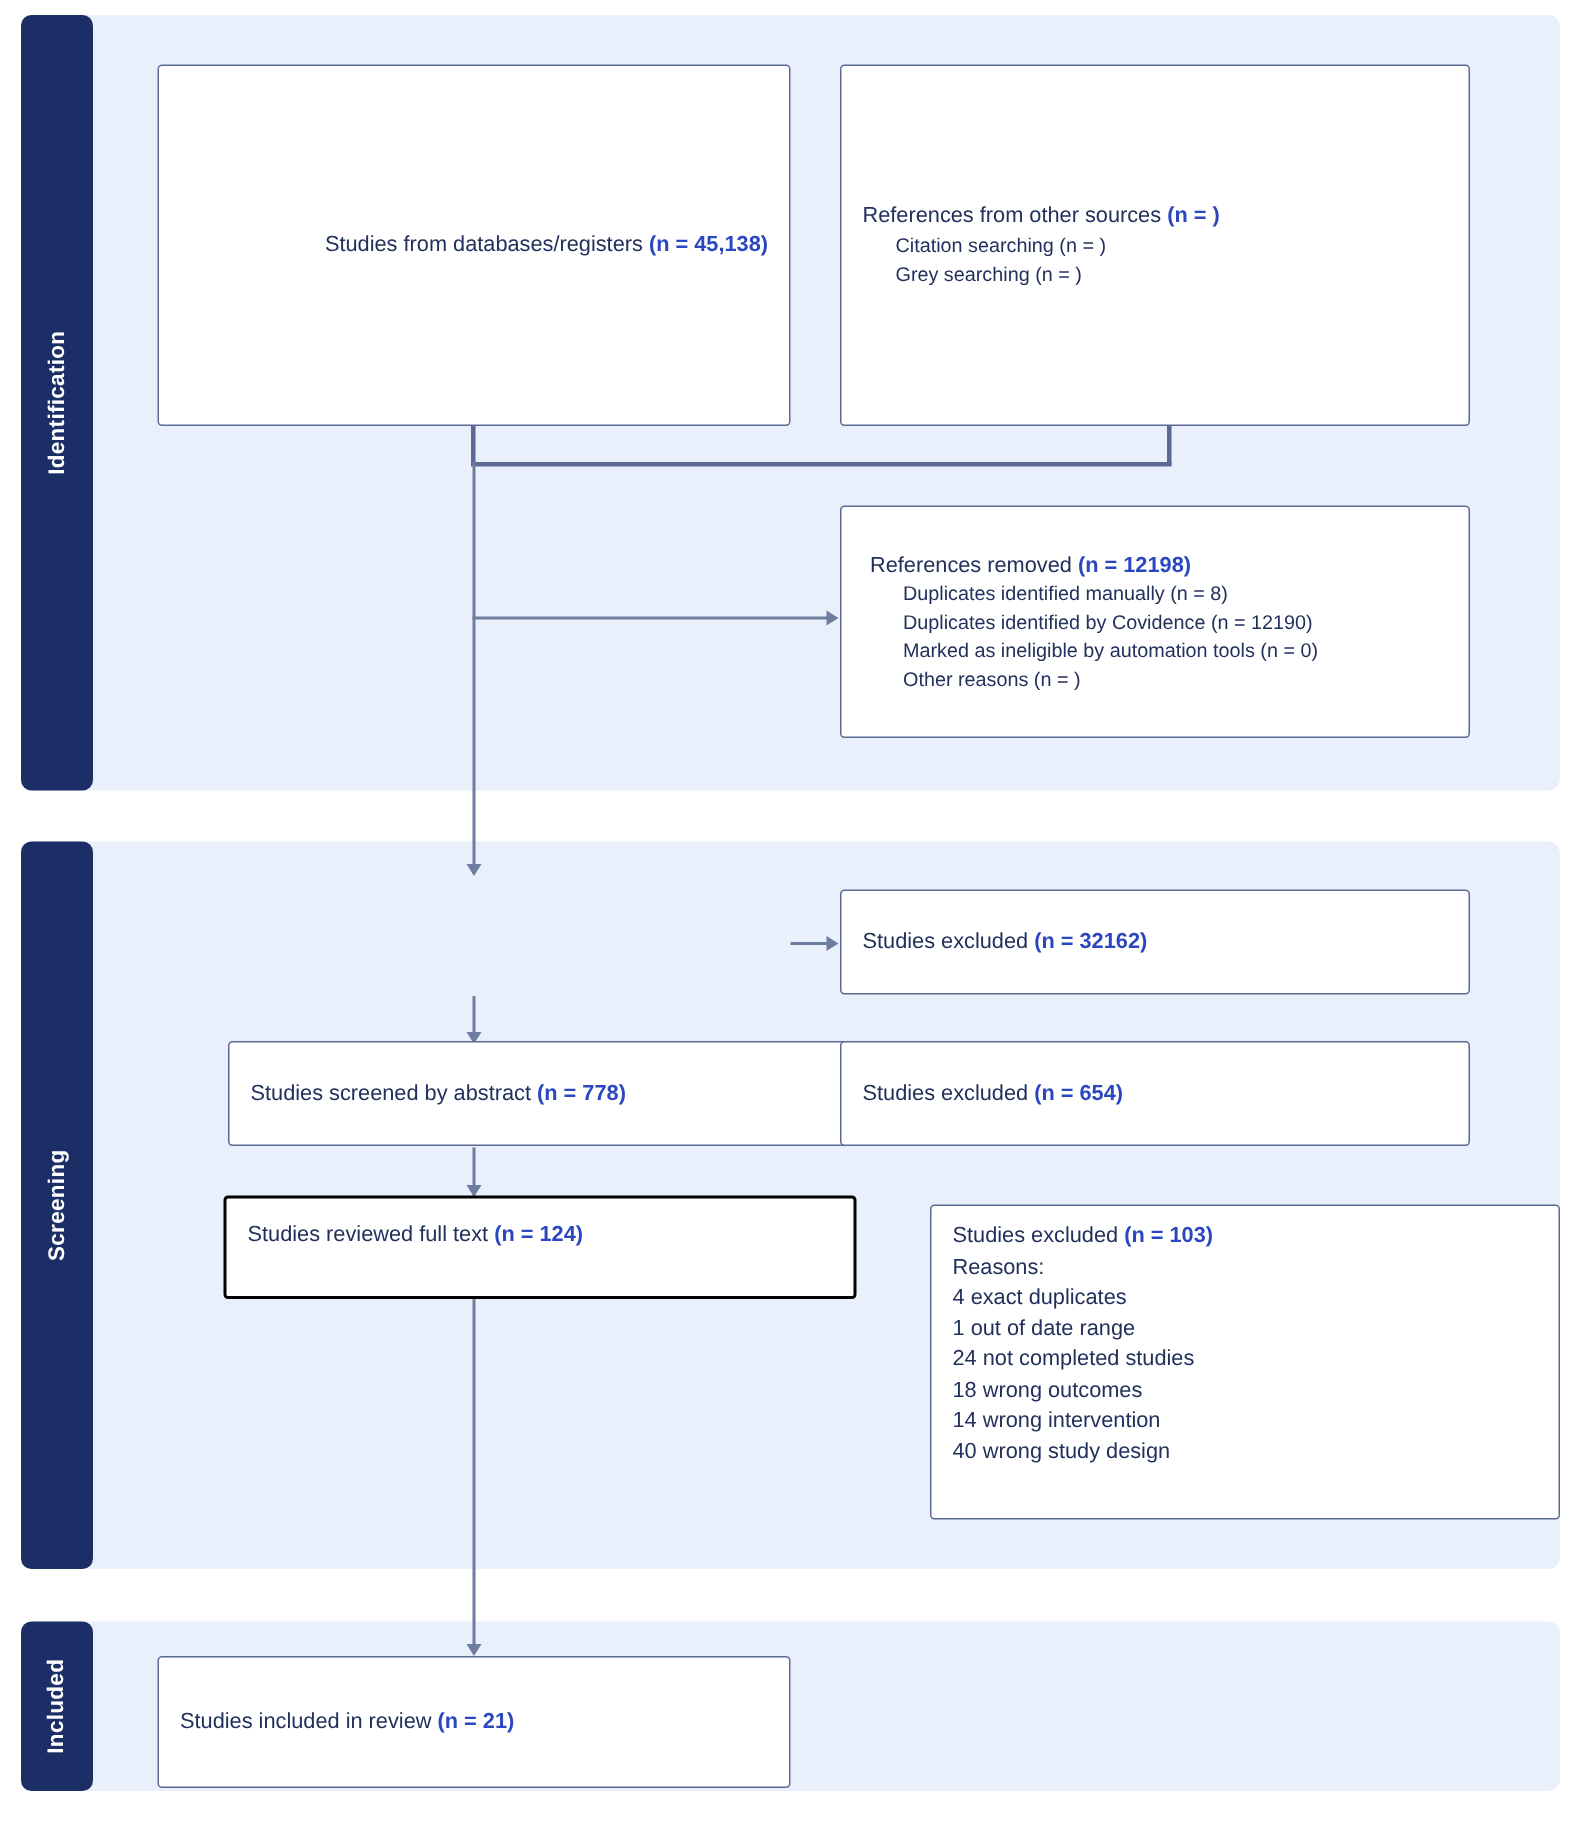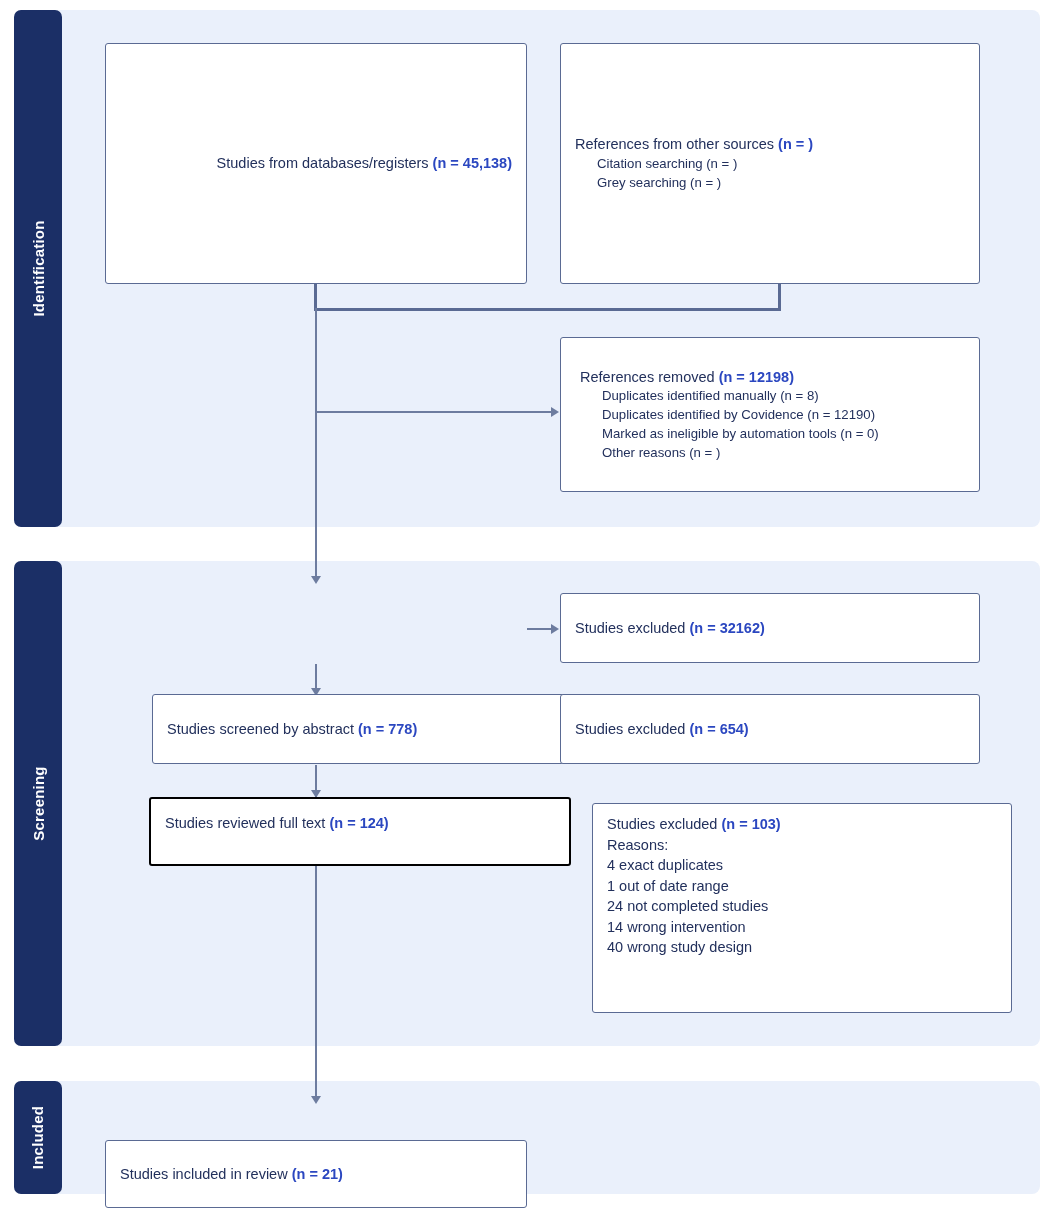--- a/index.html
+++ b/index.html
@@ -192,31 +192,32 @@
       <span>Studies excluded </span><span class="blue">(n = 654)</span>
     </div>
   </div>
 
   <div class="node topalign thick" style="left:105px; top:797px; width:422px; height:69px; padding-top:14px;">
     <div class="hdr">
       <span>Studies reviewed full text </span><span class="blue">(n = 124)</span>
     </div>
   </div>
 
-  <div class="node topalign" style="left:548px; top:803px; width:420px; height:210px; ">
+  <div class="node topalign" style="left:576px; top:803px; width:420px; height:210px; ">
     <div class="hdr">
       <span>Studies excluded </span><span class="blue">(n = 103)</span>
     </div>
     <div class="line">Reasons:</div>
     <div class="line">4 exact duplicates</div>
     <div class="line">1 out of date range</div>
     <div class="line">24 not completed studies</div>
+    <div class="line">18 wrong outcomes</div>
     <div class="line">14 wrong intervention</div>
     <div class="line">40 wrong study design</div>
   </div>
 
-  <div class="node center" style="left:105px; top:1104px; width:422px; height:68px;margin-top:36px;">
+  <div class="node center" style="left:105px; top:1104px; width:422px; height:88px;">
     <div class="hdr">
       <span>Studies included in review </span><span class="blue">(n = 21)</span>
     </div>
   </div>
 
 </div>
 
 </body></html>

